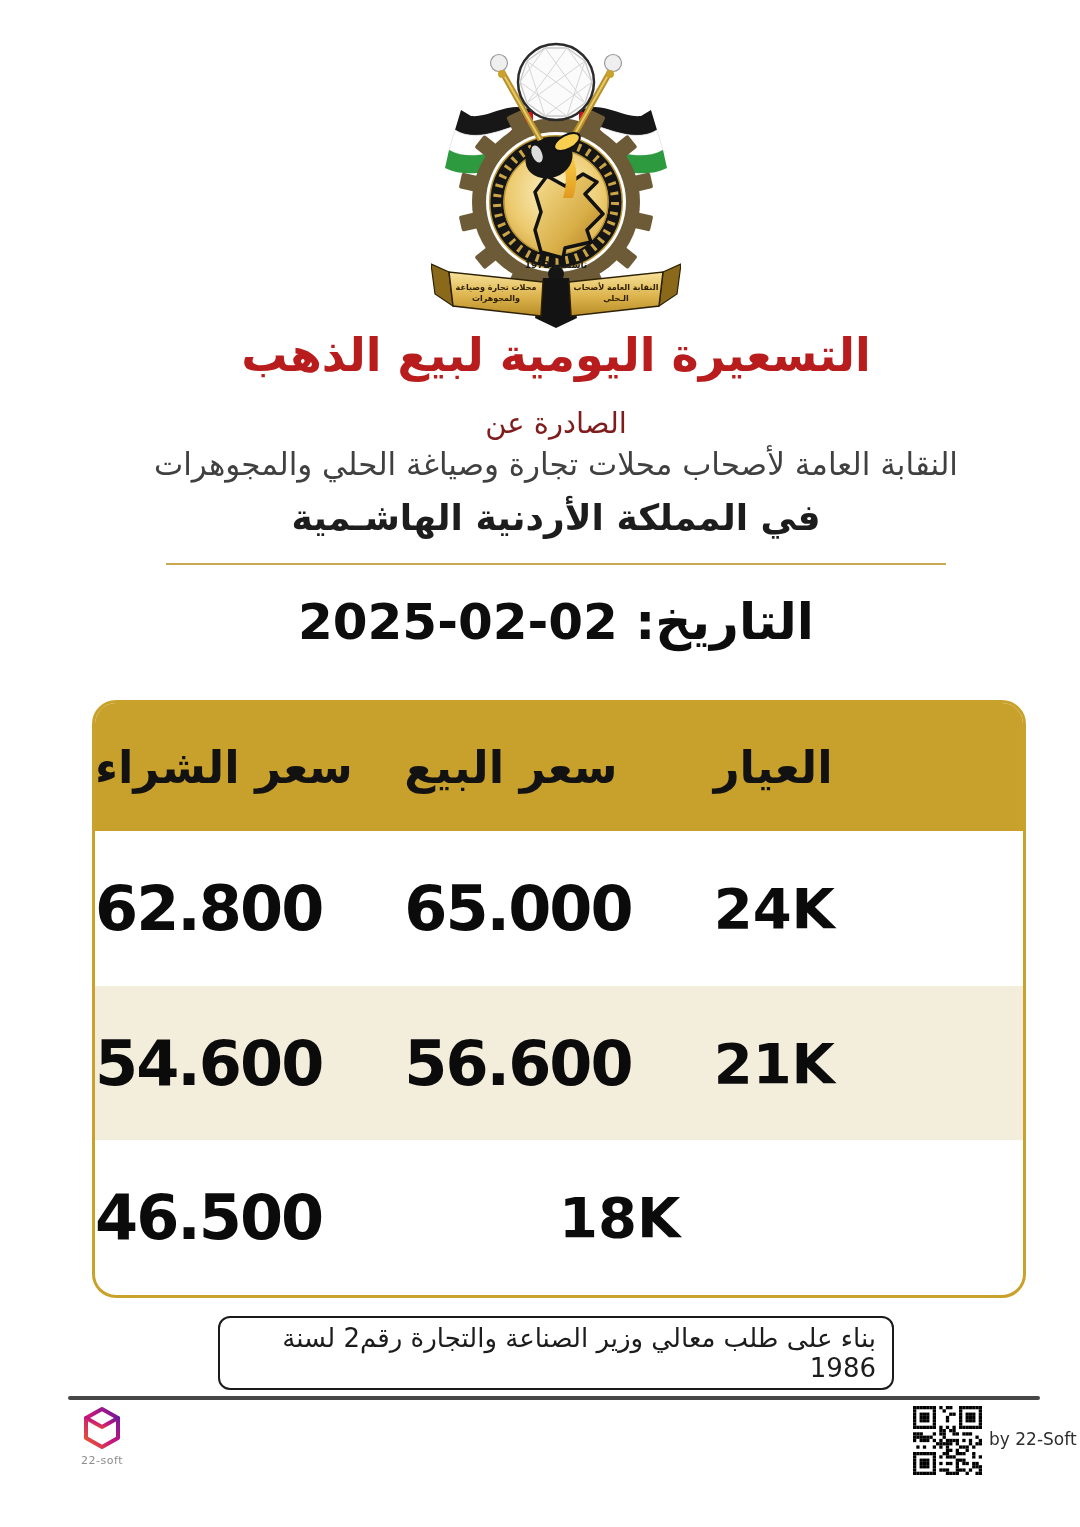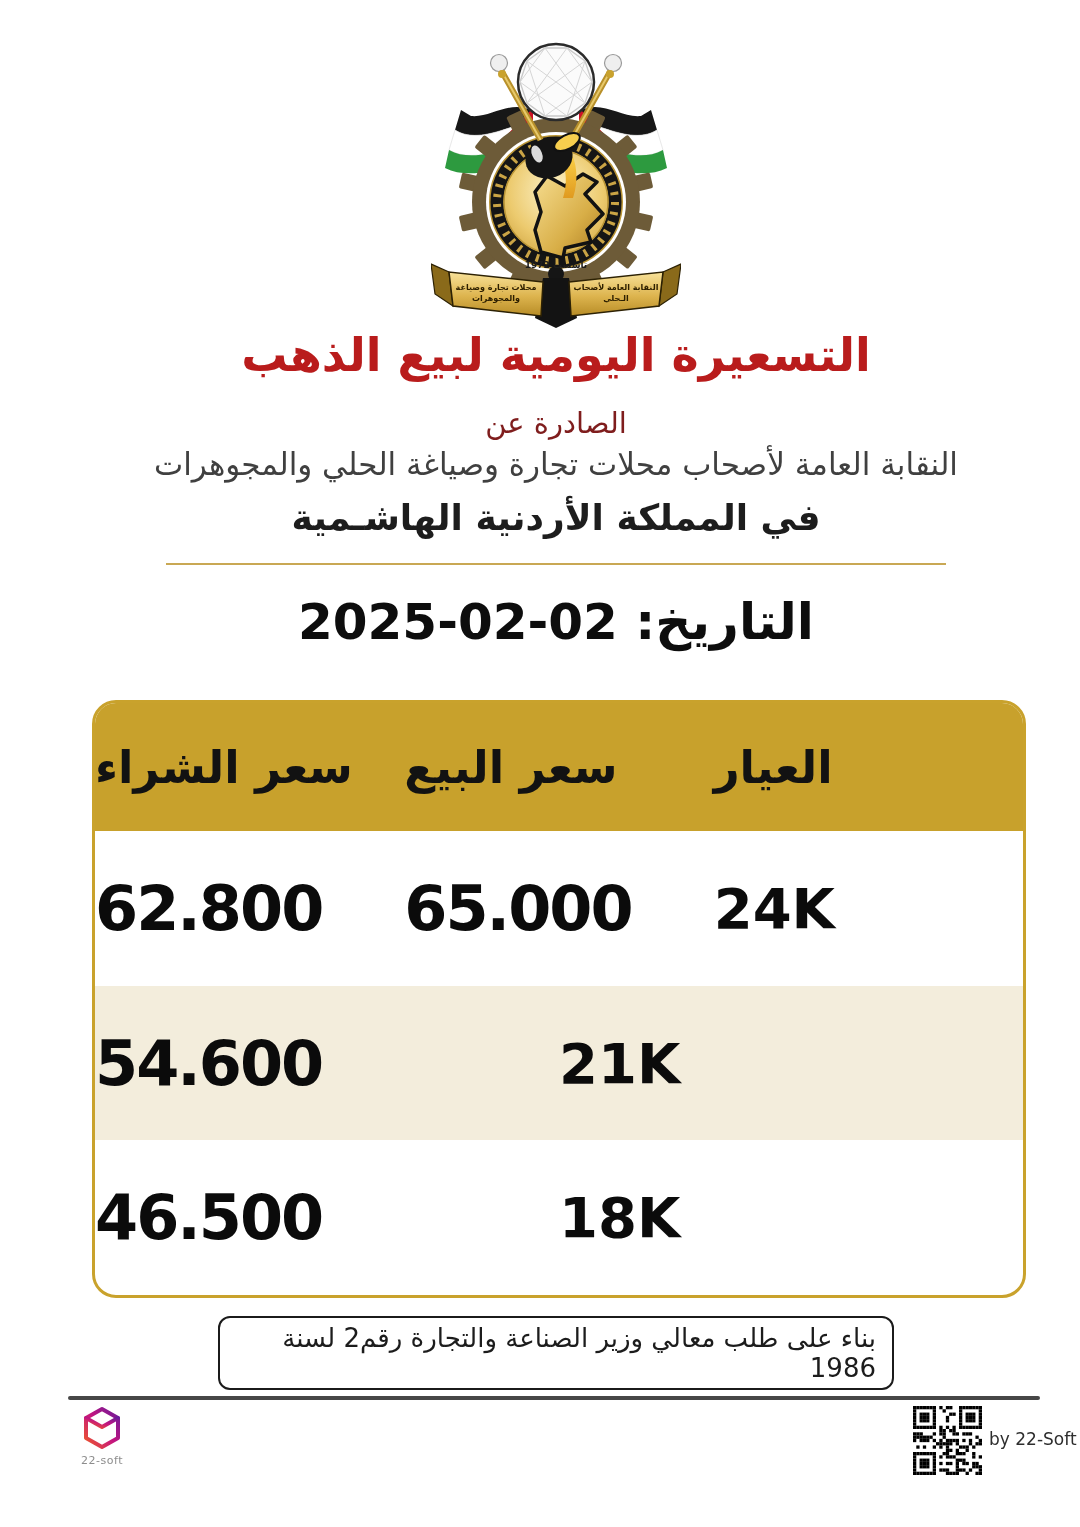--- a/index.html
+++ b/index.html
@@ -160,20 +160,21 @@
       <div class="cell rtl">سعر البيع</div>
       <div class="cell rtl">سعر الشراء</div>
     </div>
     <div class="trow">
       <div class="cell karat">24K</div>
       <div class="cell">65.000</div>
       <div class="cell">62.800</div>
     </div>
     <div class="trow row-alt">
       <div class="cell karat">21K</div>
+      <div class="cell">56.600</div>
       <div class="cell">54.600</div>
     </div>
     <div class="trow">
       <div class="cell karat">18K</div>
       <div class="cell">46.500</div>
     </div>
   </div>
 
   <div class="abs note-box">بناء على طلب معالي وزير الصناعة والتجارة رقم2 لسنة 1986</div>
 

